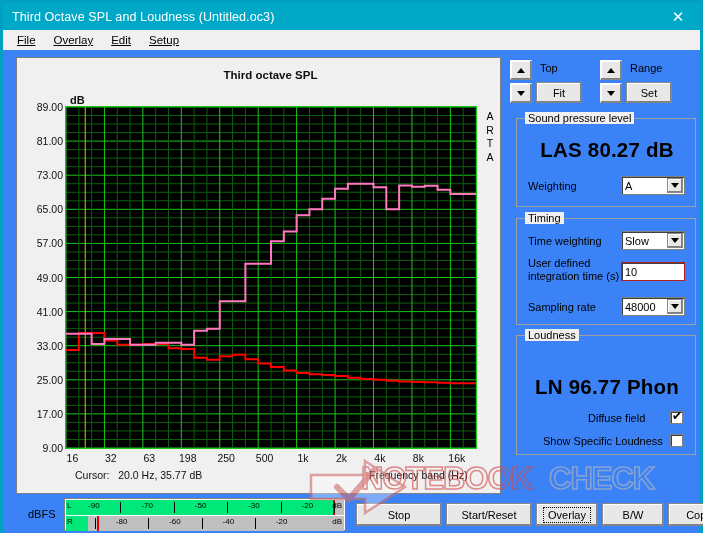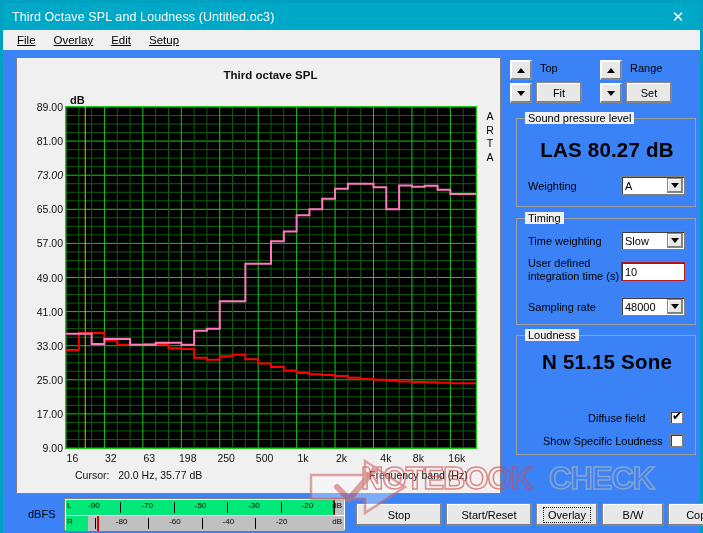--- a/index.html
+++ b/index.html
@@ -123,21 +123,21 @@
 
   <div class="content">
 
     <div class="chartpanel">
       <div class="chart-title">Third octave SPL</div>
       <div class="ylabel">dB</div>
 
       <div class="yticks" id="yticks">
           <div class="ytick" style="top: 1px;">89.00</div>
           <div class="ytick" style="top: 35.1px;">81.00</div>
-          <div class="ytick" style="top: 69.2px; font-style: italic;">73.00</div>
+          <div class="ytick" style="top: 69.2px;">73.00</div>
           <div class="ytick" style="top: 103.3px;">65.00</div>
           <div class="ytick" style="top: 137.4px;">57.00</div>
           <div class="ytick" style="top: 171.5px;">49.00</div>
           <div class="ytick" style="top: 205.6px;">41.00</div>
           <div class="ytick" style="top: 239.7px;">33.00</div>
           <div class="ytick" style="top: 273.8px;">25.00</div>
           <div class="ytick" style="top: 307.9px;">17.00</div>
           <div class="ytick" style="top: 342px;">9.00</div>
         </div>
 
@@ -232,21 +232,21 @@
 
       <div class="xticks" id="xticks">
           <div class="xtick" style="left: 7.40625px;">16</div>
           <div class="xtick" style="left: 45.8438px;">32</div>
           <div class="xtick" style="left: 84.2812px;">63</div>
           <div class="xtick" style="left: 122.719px;">198</div>
           <div class="xtick" style="left: 161.156px;">250</div>
           <div class="xtick" style="left: 199.594px;">500</div>
           <div class="xtick" style="left: 238.031px;">1k</div>
           <div class="xtick" style="left: 276.469px;">2k</div>
-          <div class="xtick" style="left: 314.906px; margin-left: 6px;">4k</div>
+          <div class="xtick" style="left: 314.906px;">4k</div>
           <div class="xtick" style="left: 353.344px;">8k</div>
           <div class="xtick" style="left: 391.781px;">16k</div>
         </div>
 
       <div class="cursorline">
         <span>Cursor:</span>
         &nbsp;&nbsp;<span>20.0 Hz, 35.77 dB</span>
       </div>
       <div class="freqlabel">Frequency band (Hz)</div>
     </div>
@@ -314,21 +314,21 @@
         <div class="combo" style="left:104px;top:78px;width:64px;">
           <span>48000</span>
           <span class="arw">
               <i class="tri dn"></i>
             </span>
         </div>
       </div>
 
       <div class="grp" style="left:10px;top:280px;width:180px;height:120px;">
         <div class="lg">Loudness</div>
-        <div class="bigval" style="position:absolute;left:0;top:14px;width:180px;">N 51.15 Sone</div>
+        <div class="bigval" style="position:absolute;left:0;top:39px;width:180px;">LN 96.77 Phon</div>
 
         <div class="fldrow" style="left:71px;top:76px;">Diffuse field</div>
         <div class="cbx" style="left:153px;top:75px;">
           <span class="ck" id="ck-diffuse">✔</span>
         </div>
 
         <div class="fldrow" style="left:26px;top:99px;">Show Specific Loudness</div>
         <div class="cbx" style="left:153px;top:98px;">
           <span class="ck" id="ck-specific"></span>
         </div>

